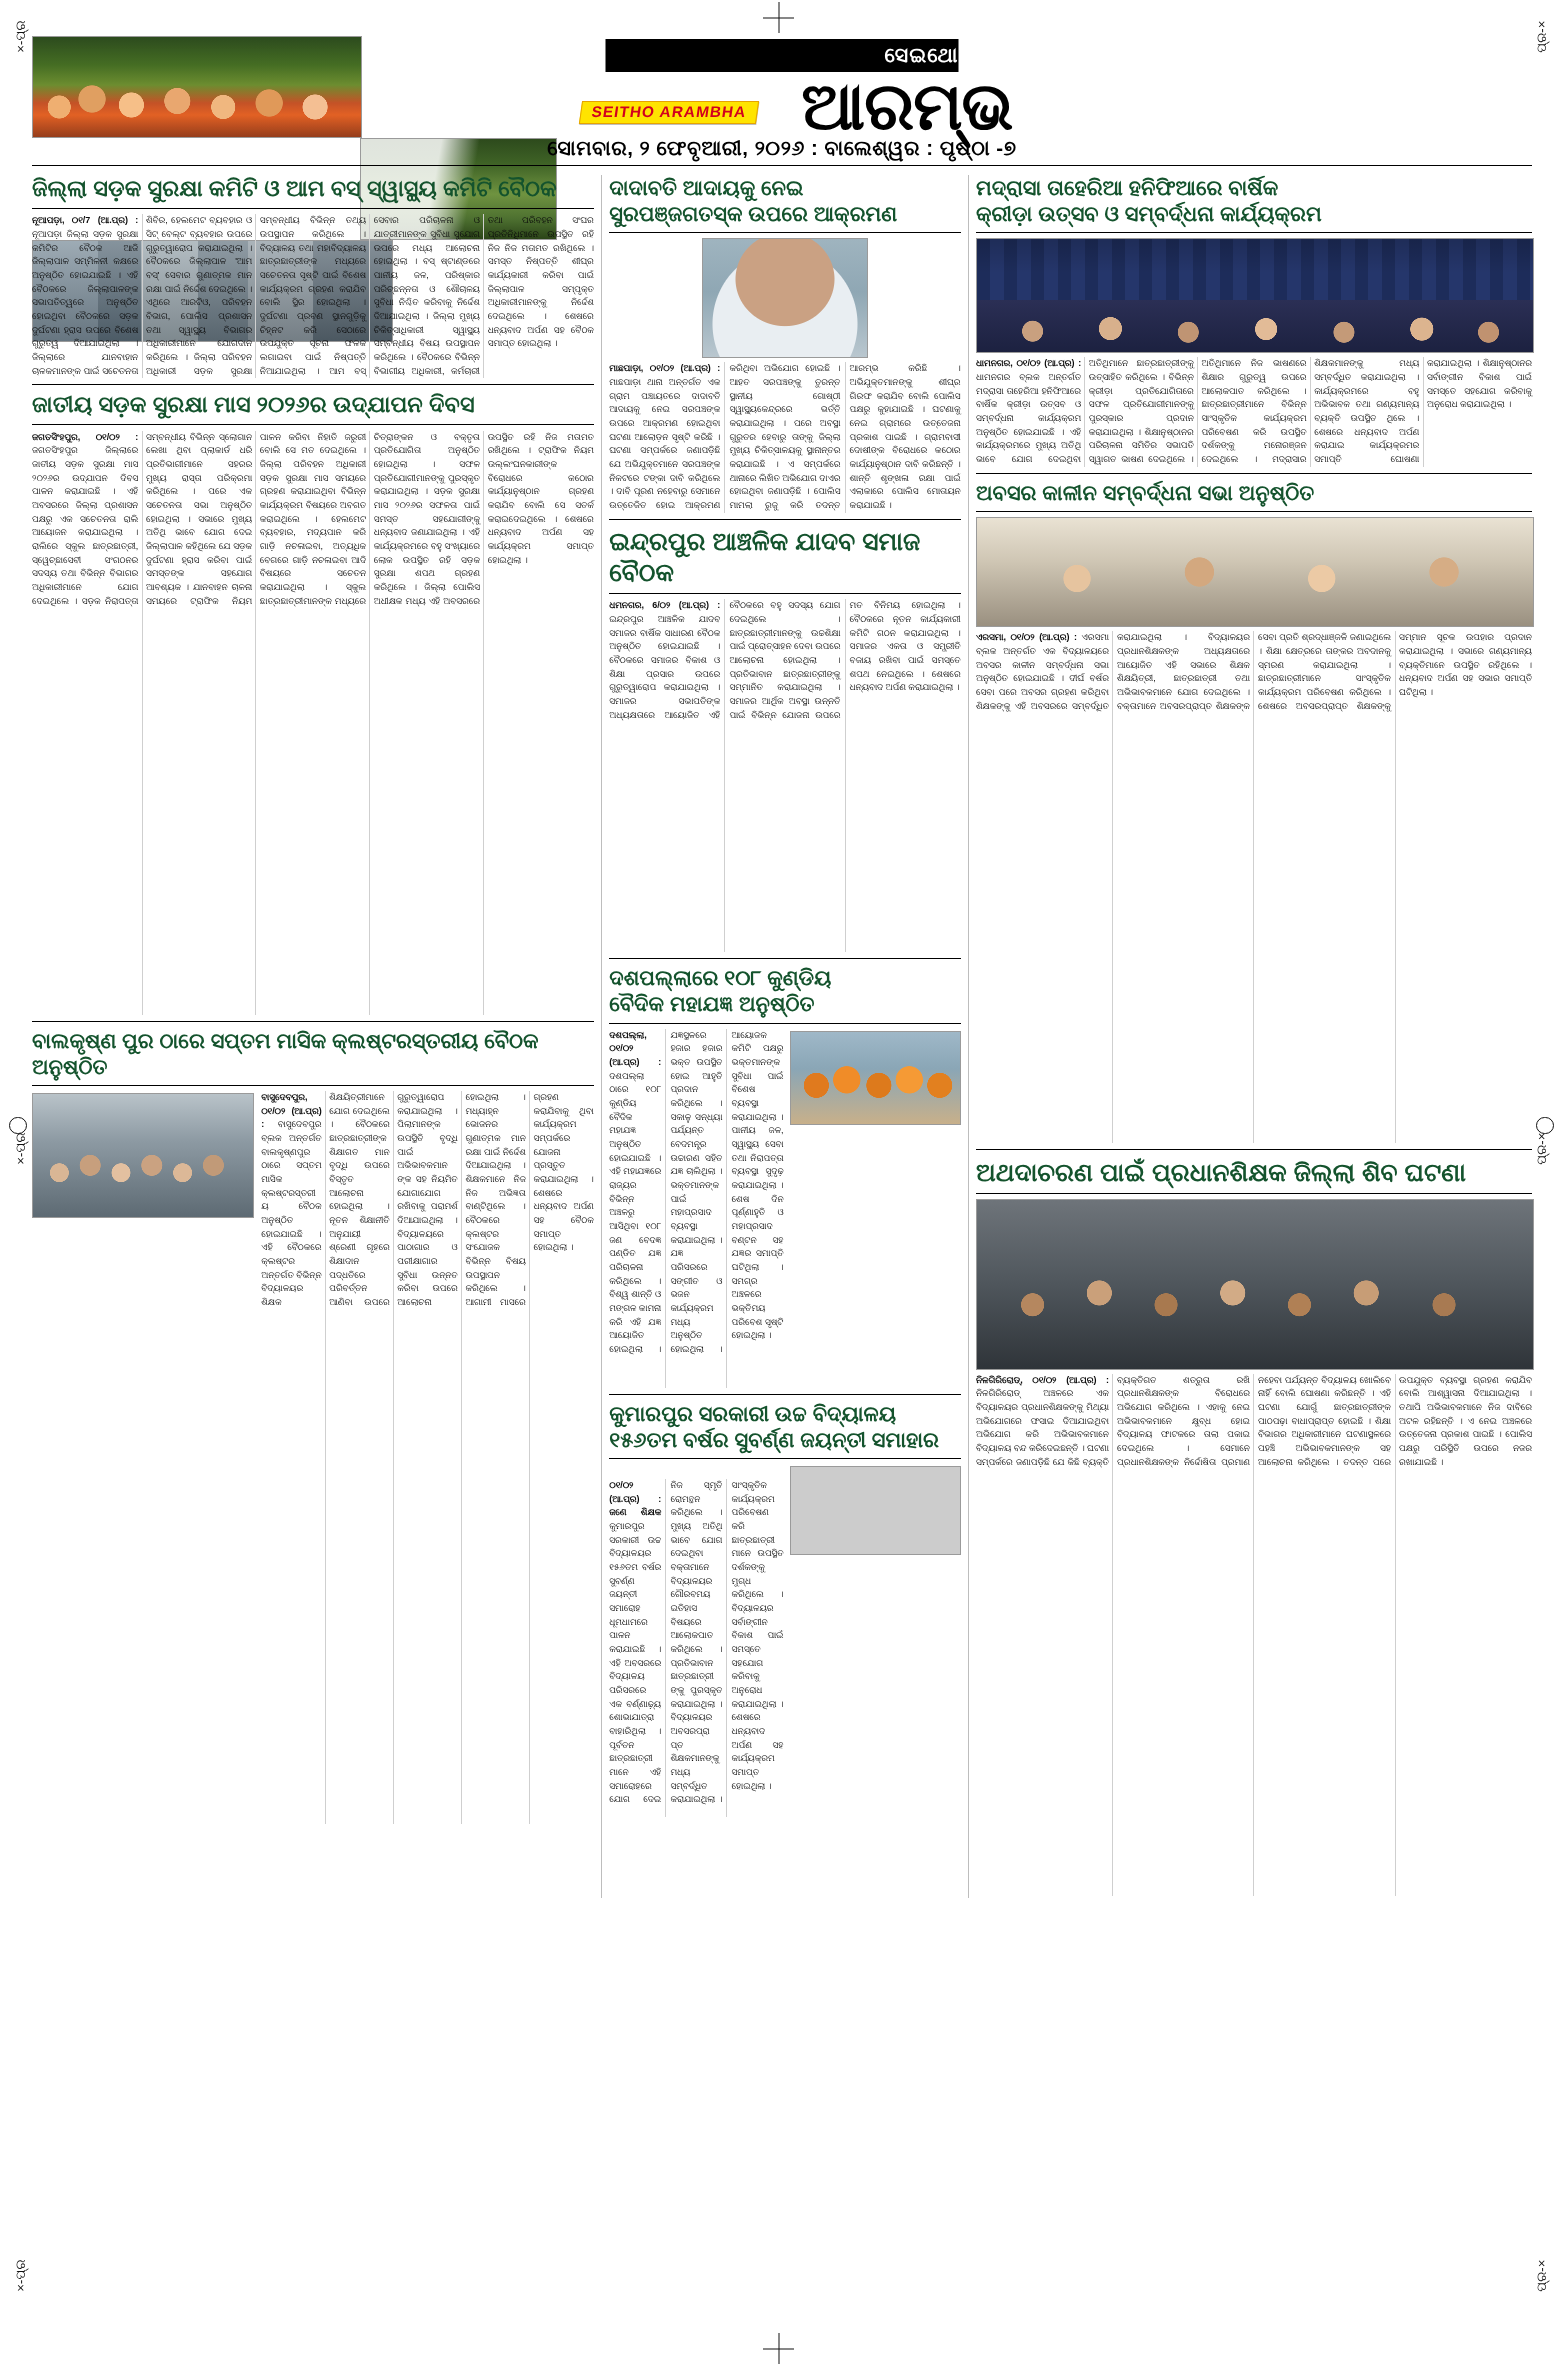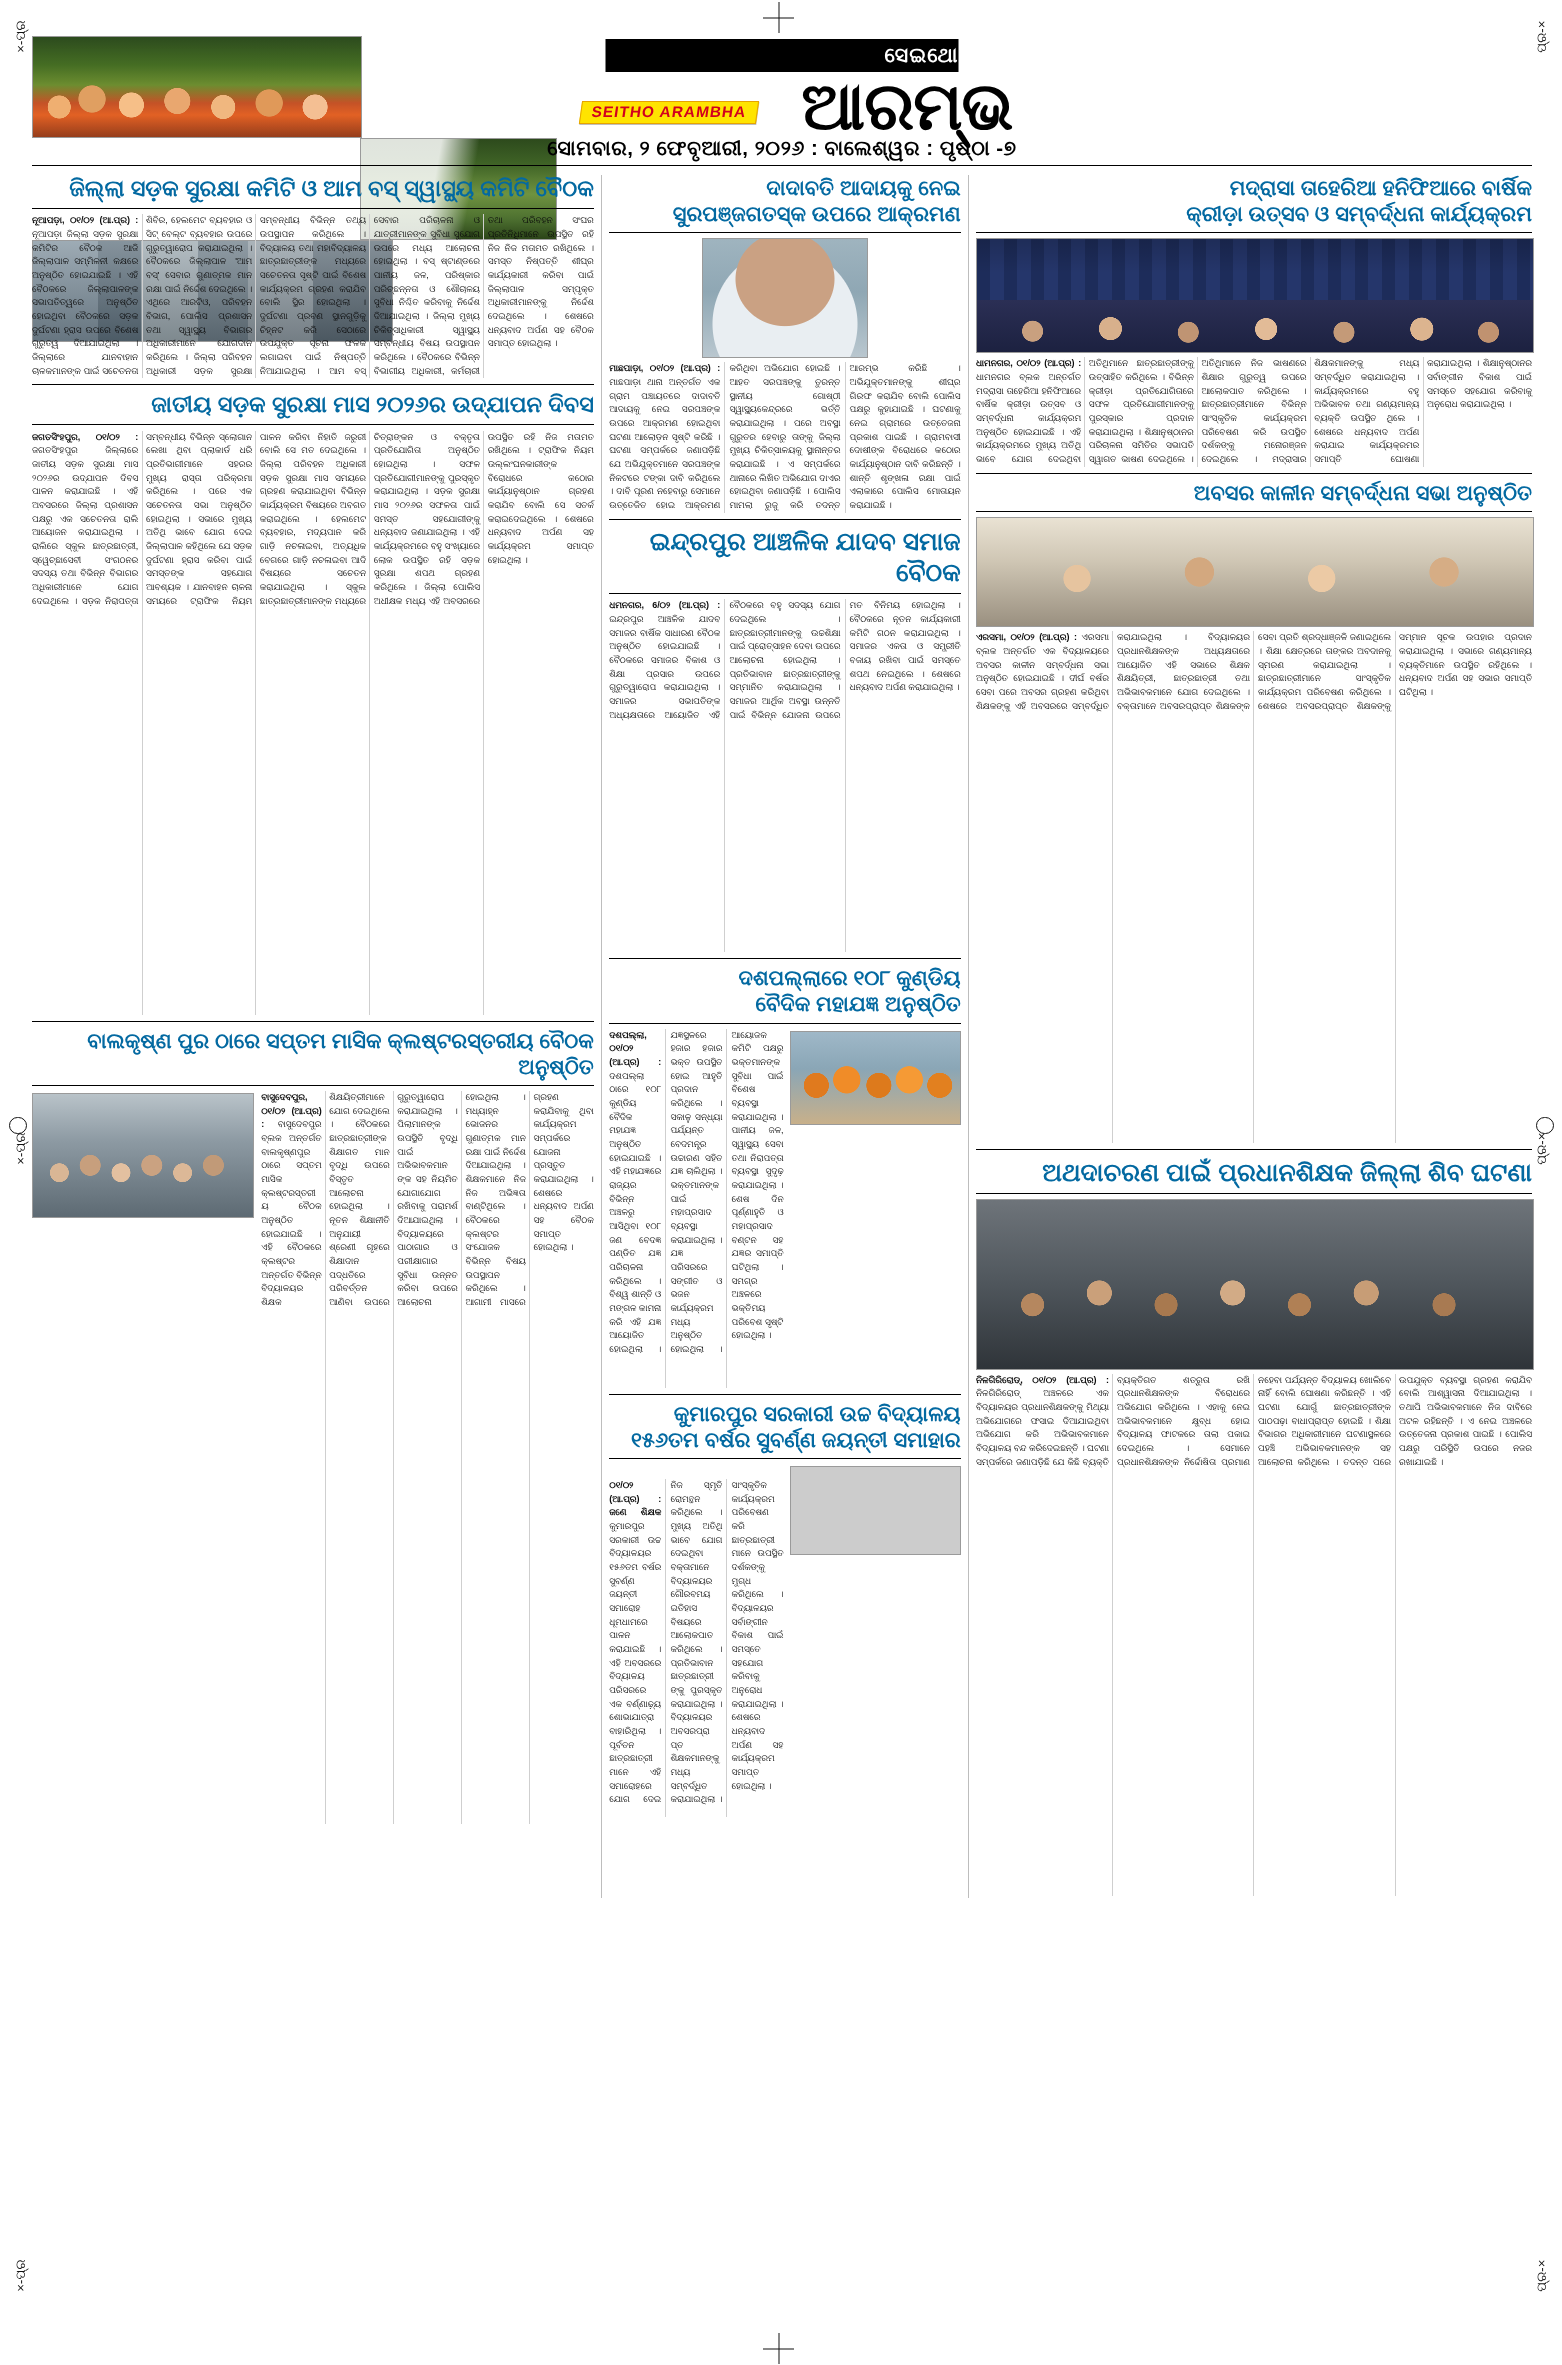--- a/index.html
+++ b/index.html
@@ -92,21 +92,21 @@
 
   
   .cols{display:flex;gap:0;margin-top:6.1px;}
   .col{position:relative;}
   .c-left{width:574px;}
   .c-mid{width:359px;}
   .c-right{width:568px;}
   .vrule{width:0;border-left:0.5px solid #bdbdbd;margin:0 7.2px;}
 
   .hl{
-    font-weight:bold;color:#0369a1;text-align:right;
+    font-weight:bold;color:#14532d;text-align:left;
     line-height:1.24;letter-spacing:0px;
   }
   .hl-xl{font-size:22.5px;}
   .hl-lg{font-size:21px;}
   .hl-md{font-size:25px;}
   .hr-thin{border-top:0.5px solid #000;margin:5.1px 0;}
   .hr-thick{border-top:1px solid #000;margin:6.1px 0;}
 
   
   .body{
@@ -248,21 +248,21 @@
     </div>
 
     <div class="cols">
 
       <div class="col c-left">
 
         <div class="blk">
           <div class="hl hl-xl">ଜିଲ୍ଲା ସଡ଼କ ସୁରକ୍ଷା କମିଟି ଓ ଆମ ବସ୍ ସ୍ୱାସ୍ଥ୍ୟ କମିଟି ବୈଠକ</div>
           <div class="hr-thin"></div>
           <div class="body cols5">
-            <span class="dl">ନୂଆପଡ଼ା, ୦୧/୦୨ (ଆ.ପ୍ର) :</span>
+            <span class="dl">ନୂଆପଡ଼ା, ୦୧/7 (ଆ.ପ୍ର) :</span>
             <span>ନୂଆପଡ଼ା ଜିଲ୍ଲା ସଡ଼କ ସୁରକ୍ଷା କମିଟିର ବୈଠକ ଆଜି ଜିଲ୍ଲାପାଳ ସମ୍ମିଳନୀ କକ୍ଷରେ ଅନୁଷ୍ଠିତ ହୋଇଯାଇଛି । ଏହି ବୈଠକରେ ଜିଲ୍ଲାପାଳଙ୍କ ସଭାପତିତ୍ୱରେ ଅନୁଷ୍ଠିତ ହୋଇଥିବା ବୈଠକରେ ସଡ଼କ ଦୁର୍ଘଟଣା ହ୍ରାସ ଉପରେ ବିଶେଷ ଗୁରୁତ୍ୱ ଦିଆଯାଇଥିଲା । ଜିଲ୍ଲାରେ ଯାନବାହାନ ଚାଳକମାନଙ୍କ ପାଇଁ ସଚେତନତା ଶିବିର, ହେଲମେଟ ବ୍ୟବହାର ଓ ସିଟ୍ ବେଲ୍ଟ ବ୍ୟବହାର ଉପରେ ଗୁରୁତ୍ୱାରୋପ କରାଯାଇଥିଲା । ବୈଠକରେ ଜିଲ୍ଲାପାଳ 'ଆମ ବସ୍' ସେବାର ଗୁଣାତ୍ମକ ମାନ ରକ୍ଷା ପାଇଁ ନିର୍ଦ୍ଦେଶ ଦେଇଥିଲେ । ଏଥିରେ ଆରଟିଓ, ପରିବହନ ବିଭାଗ, ପୋଲିସ ପ୍ରଶାସନ ତଥା ସ୍ୱାସ୍ଥ୍ୟ ବିଭାଗର ଅଧିକାରୀମାନେ ଯୋଗଦାନ କରିଥିଲେ । ଜିଲ୍ଲା ପରିବହନ ଅଧିକାରୀ ସଡ଼କ ସୁରକ୍ଷା ସମ୍ବନ୍ଧୀୟ ବିଭିନ୍ନ ତଥ୍ୟ ଉପସ୍ଥାପନ କରିଥିଲେ । ବିଦ୍ୟାଳୟ ତଥା ମହାବିଦ୍ୟାଳୟ ଛାତ୍ରଛାତ୍ରୀଙ୍କ ମଧ୍ୟରେ ସଚେତନତା ସୃଷ୍ଟି ପାଇଁ ବିଶେଷ କାର୍ଯ୍ୟକ୍ରମ ଗ୍ରହଣ କରାଯିବ ବୋଲି ସ୍ଥିର ହୋଇଥିଲା । ଦୁର୍ଘଟଣା ପ୍ରବଣ ସ୍ଥାନଗୁଡ଼ିକୁ ଚିହ୍ନଟ କରି ସେଠାରେ ଉପଯୁକ୍ତ ସୂଚନା ଫଳକ ଲଗାଇବା ପାଇଁ ନିଷ୍ପତ୍ତି ନିଆଯାଇଥିଲା । ଆମ ବସ୍ ସେବାର ପରିଚାଳନା ଓ ଯାତ୍ରୀମାନଙ୍କ ସୁବିଧା ସୁଯୋଗ ଉପରେ ମଧ୍ୟ ଆଲୋଚନା ହୋଇଥିଲା । ବସ୍ ଷ୍ଟାଣ୍ଡରେ ପାନୀୟ ଜଳ, ପରିଷ୍କାର ପରିଚ୍ଛନ୍ନତା ଓ ଶୌଚାଳୟ ସୁବିଧା ନିଶ୍ଚିତ କରିବାକୁ ନିର୍ଦ୍ଦେଶ ଦିଆଯାଇଥିଲା । ଜିଲ୍ଲା ମୁଖ୍ୟ ଚିକିତ୍ସାଧିକାରୀ ସ୍ୱାସ୍ଥ୍ୟ ସମ୍ବନ୍ଧୀୟ ବିଷୟ ଉପସ୍ଥାପନ କରିଥିଲେ । ବୈଠକରେ ବିଭିନ୍ନ ବିଭାଗୀୟ ଅଧିକାରୀ, କର୍ମଚାରୀ ତଥା ପରିବହନ ସଂଘର ପ୍ରତିନିଧିମାନେ ଉପସ୍ଥିତ ରହି ନିଜ ନିଜ ମତାମତ ରଖିଥିଲେ । ସମସ୍ତ ନିଷ୍ପତ୍ତି ଶୀଘ୍ର କାର୍ଯ୍ୟକାରୀ କରିବା ପାଇଁ ଜିଲ୍ଲାପାଳ ସମ୍ପୃକ୍ତ ଅଧିକାରୀମାନଙ୍କୁ ନିର୍ଦ୍ଦେଶ ଦେଇଥିଲେ । ଶେଷରେ ଧନ୍ୟବାଦ ଅର୍ପଣ ସହ ବୈଠକ ସମାପ୍ତ ହୋଇଥିଲା ।</span>
           </div>
         </div>
 
         <div class="hr-thick"></div>
 
         <div class="blk">
           <div class="hl hl-xl">ଜାତୀୟ ସଡ଼କ ସୁରକ୍ଷା ମାସ ୨୦୨୬ର ଉଦ୍‌ଯାପନ ଦିବସ</div>
           <div class="hr-thin"></div>
           <div class="body cols5" style="height:584px;">

